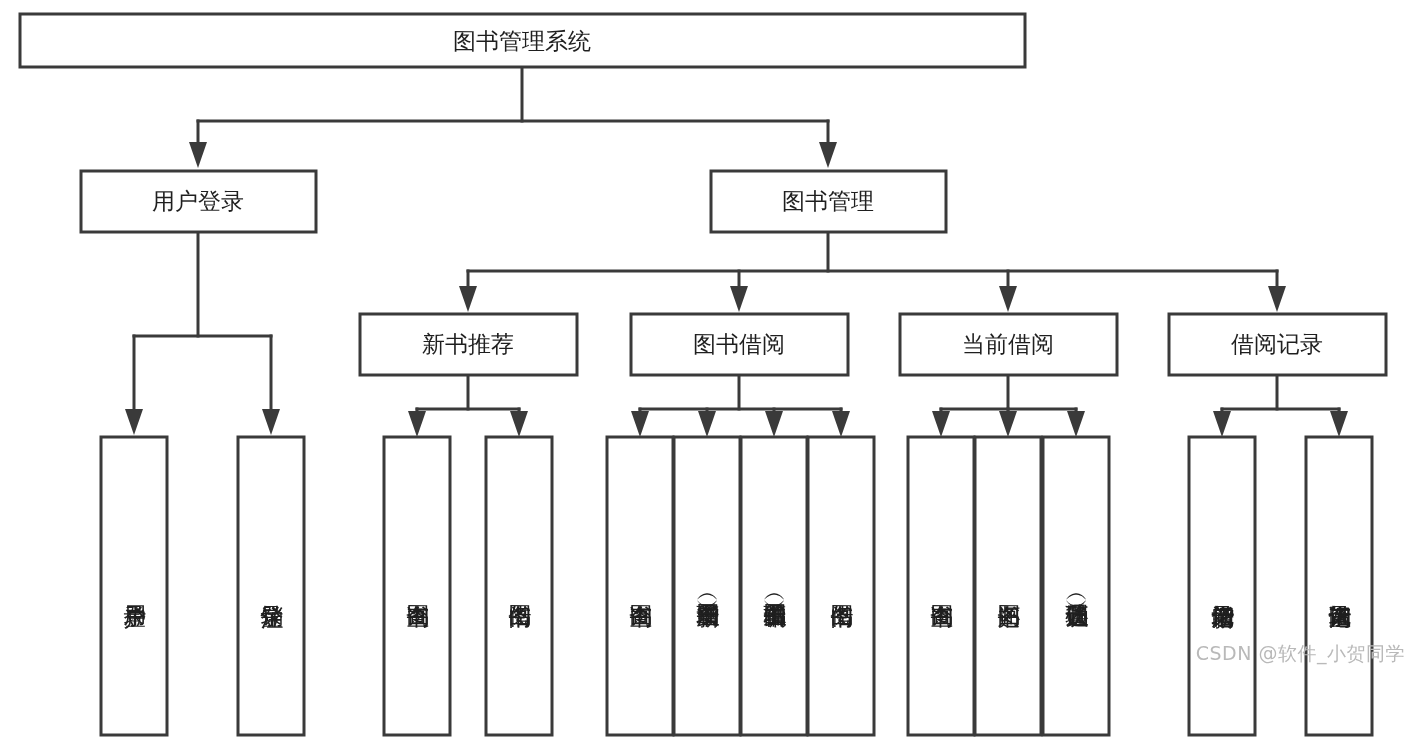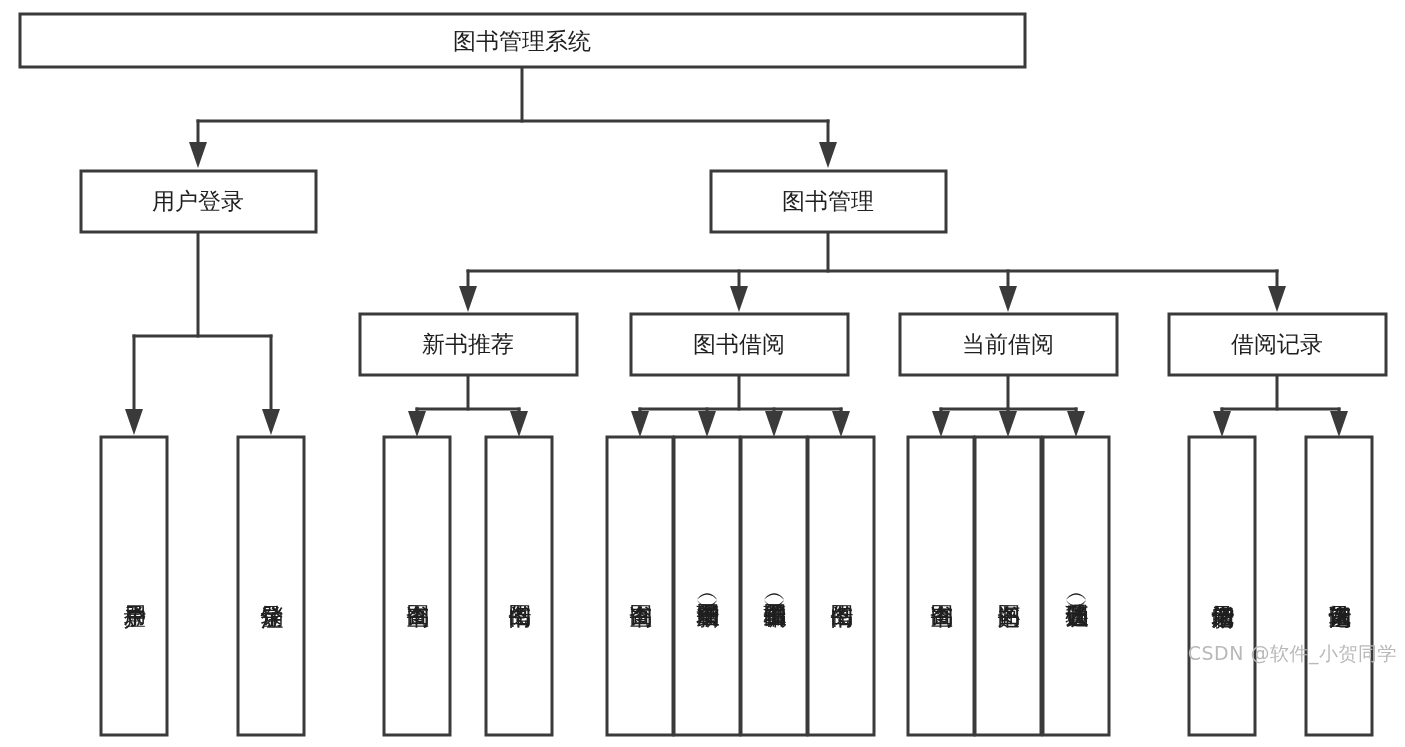--- a/index.html
+++ b/index.html
@@ -12,21 +12,21 @@
   .node-box{fill:#ffffff;stroke:#3a3a3a;stroke-width:3;}
   .link-line{stroke:#3a3a3a;stroke-width:3;fill:none;stroke-linecap:square;}
   .arrow-head{fill:#3a3a3a;stroke:none;}
   .node-label{
     font-family:"DejaVu Sans","Liberation Sans",sans-serif;
     fill:#1f1f1f;text-anchor:middle;dominant-baseline:middle;
   }
   .h-label{font-size:23px;}
   .v-label{font-size:23px;}
   .watermark{
-    position:absolute;right:8px;bottom:4px;
+    position:absolute;right:0;bottom:4px;
     font-family:"DejaVu Sans","Liberation Sans",sans-serif;
     font-size:19px;color:#b9b9b9;white-space:nowrap;
     letter-spacing:0.5px;pointer-events:none;
   }
 </style>
 </head>
 <body>
 
 <div id="diagram-root">
 

